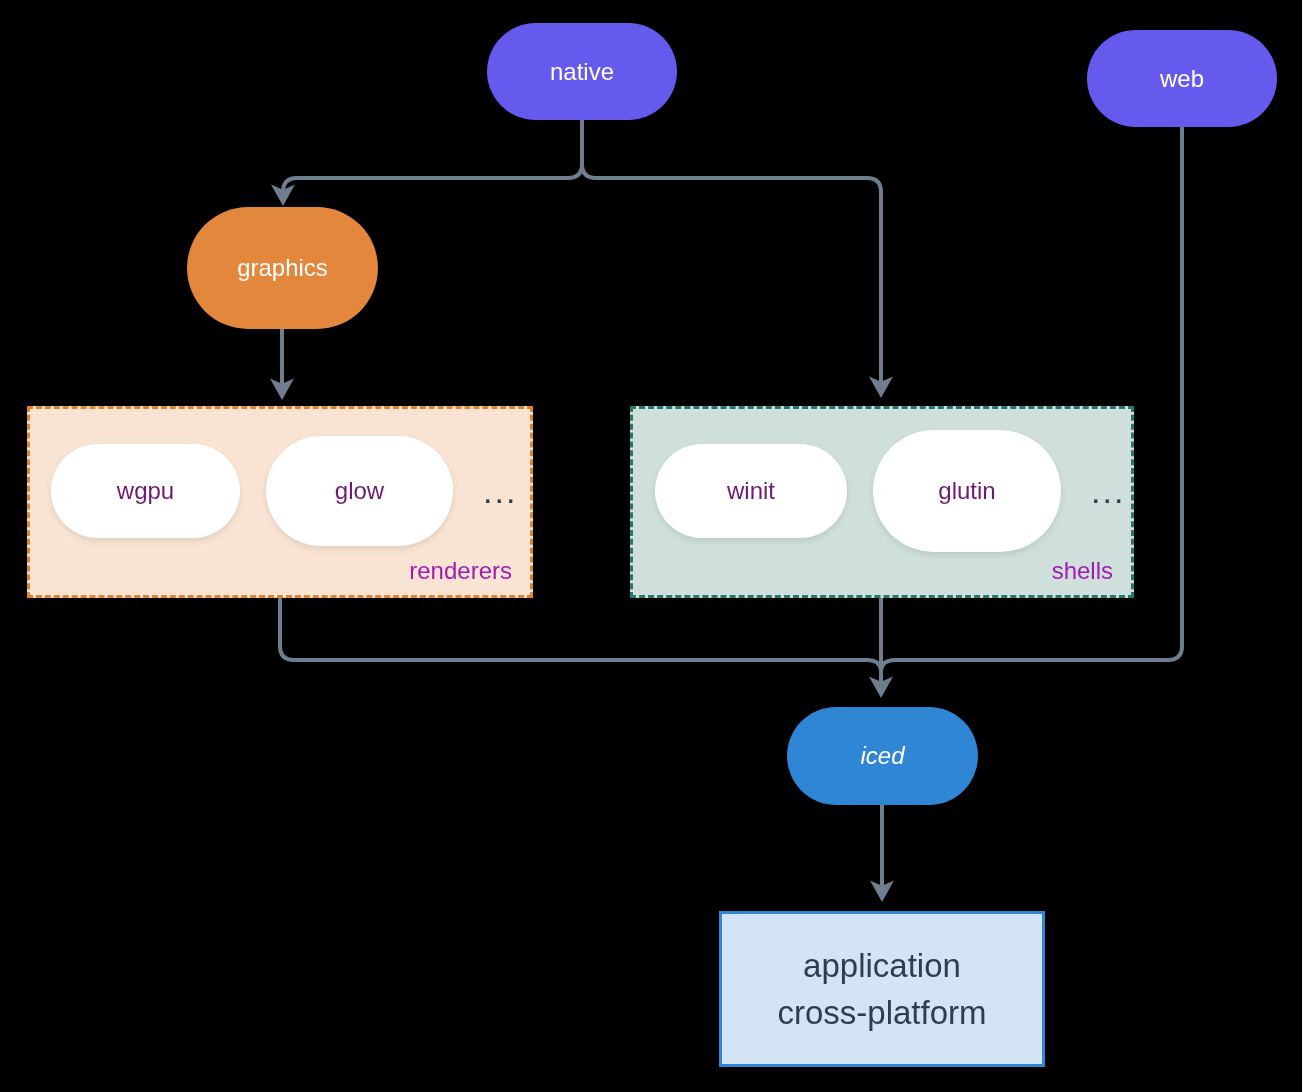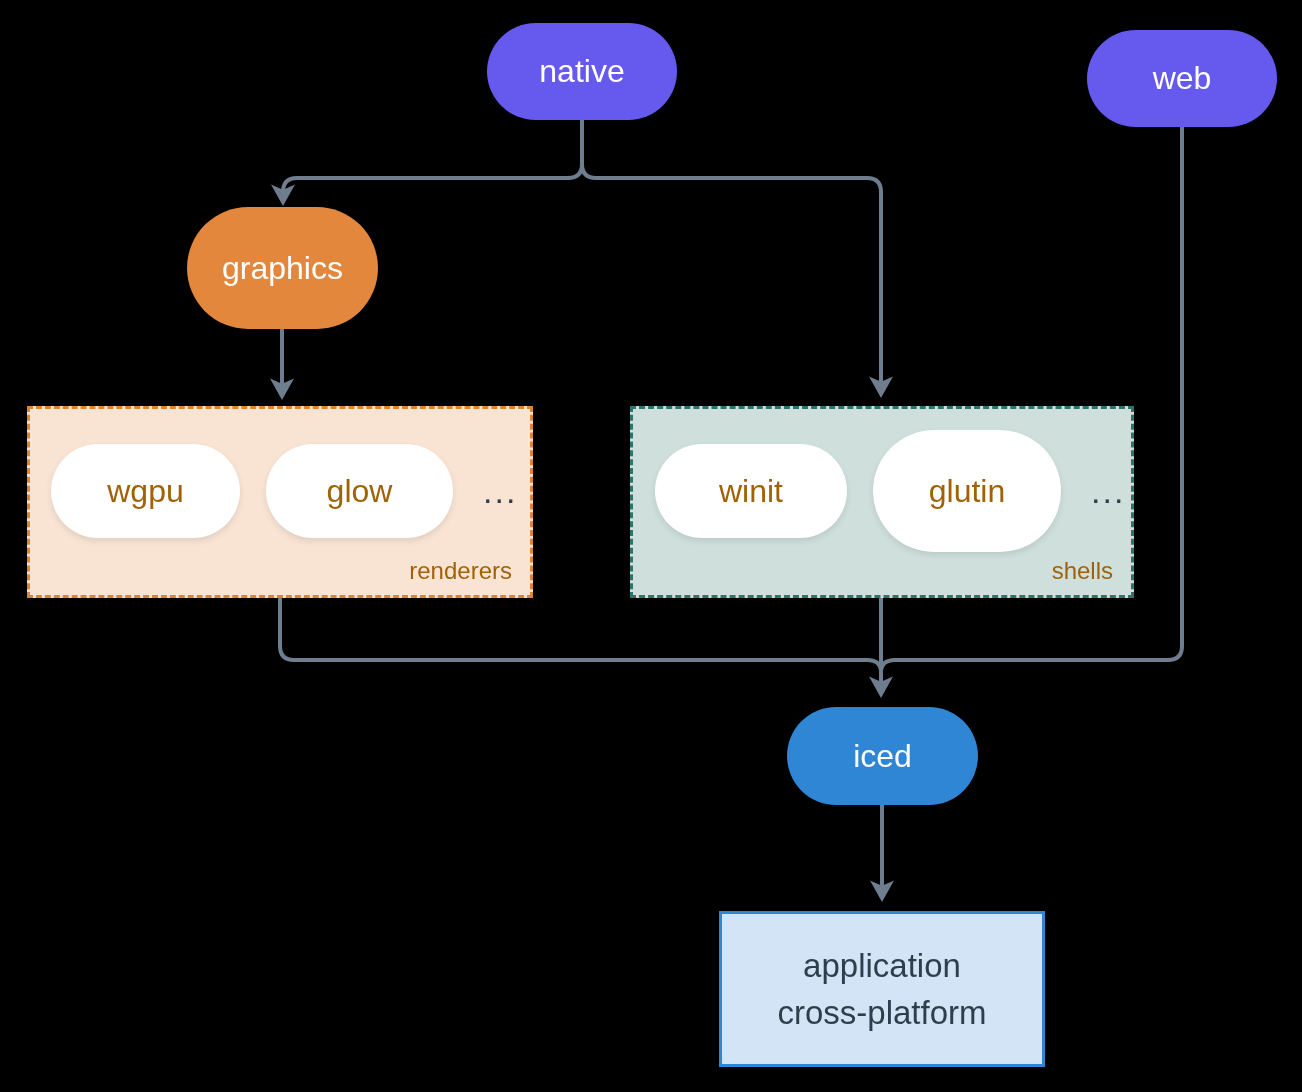--- a/index.html
+++ b/index.html
@@ -24,30 +24,30 @@
     fill: none;
     stroke: #6f7e8e;
     stroke-width: 4;
   }
   .pill {
     position: absolute;
     display: flex;
     align-items: center;
     justify-content: center;
     border-radius: 999px;
-    font-size: 32px;
+    font-size: 24px;
     color: #ffffff;
   }
   .pill-native, .pill-web { background: #6559ee; }
   .pill-graphics { background: #e2873b; }
-  .pill-iced { background: #2e86d5; }
+  .pill-iced { background: #2e86d5; font-style: italic; }
   .pill-white {
     position: static;
     background: #ffffff;
-    color: #a16207;
+    color: #701a75;
     box-shadow: 0 3px 6px rgba(0,0,0,0.10);
   }
   .group {
     position: absolute;
     box-sizing: border-box;
     display: flex;
     align-items: center;
   }
   .group-renderers {
     background: #f9e4d4;
@@ -65,21 +65,21 @@
   .dots {
     font-size: 34px;
     color: #2e3e4c;
     letter-spacing: 2px;
   }
   .group-label {
     position: absolute;
     right: 18px;
     bottom: 10px;
     font-size: 24px;
-    color: #a16207;
+    color: #a21caf;
     text-align: right;
   }
   .appbox {
     position: absolute;
     box-sizing: border-box;
     left: 719px; top: 911px;
     width: 326px; height: 156px;
     background: #d3e4f7;
     border: 3px solid #2f87d4;
     display: flex;
@@ -129,21 +129,21 @@
 
   <div class="pill pill-graphics" style="left:187px; top:207px; width:191px; height:122px;justify-content:center;">
     <span>graphics</span>
   </div>
 
   <div class="group group-renderers" style="left:27px; top:406px; width:506px; height:192px;">
     <div class="row" style="margin-left:21px;">
       <div class="pill pill-white" style="width:189px; height:94px;">
         <span>wgpu</span>
       </div>
-      <div class="pill pill-white" style="width:187px; height:94px; margin-left:26px;">
+      <div class="pill pill-white" style="width:187px; height:110px; margin-left:26px;">
         <span>glow</span>
       </div>
       <span class="dots" style="margin-left:30px;">...</span>
     </div>
     <span class="group-label">renderers</span>
   </div>
 
   <div class="group group-shells" style="left:630px; top:406px; width:504px; height:192px;">
     <div class="row" style="margin-left:22px;">
       <div class="pill pill-white" style="width:192px; height:94px;">

